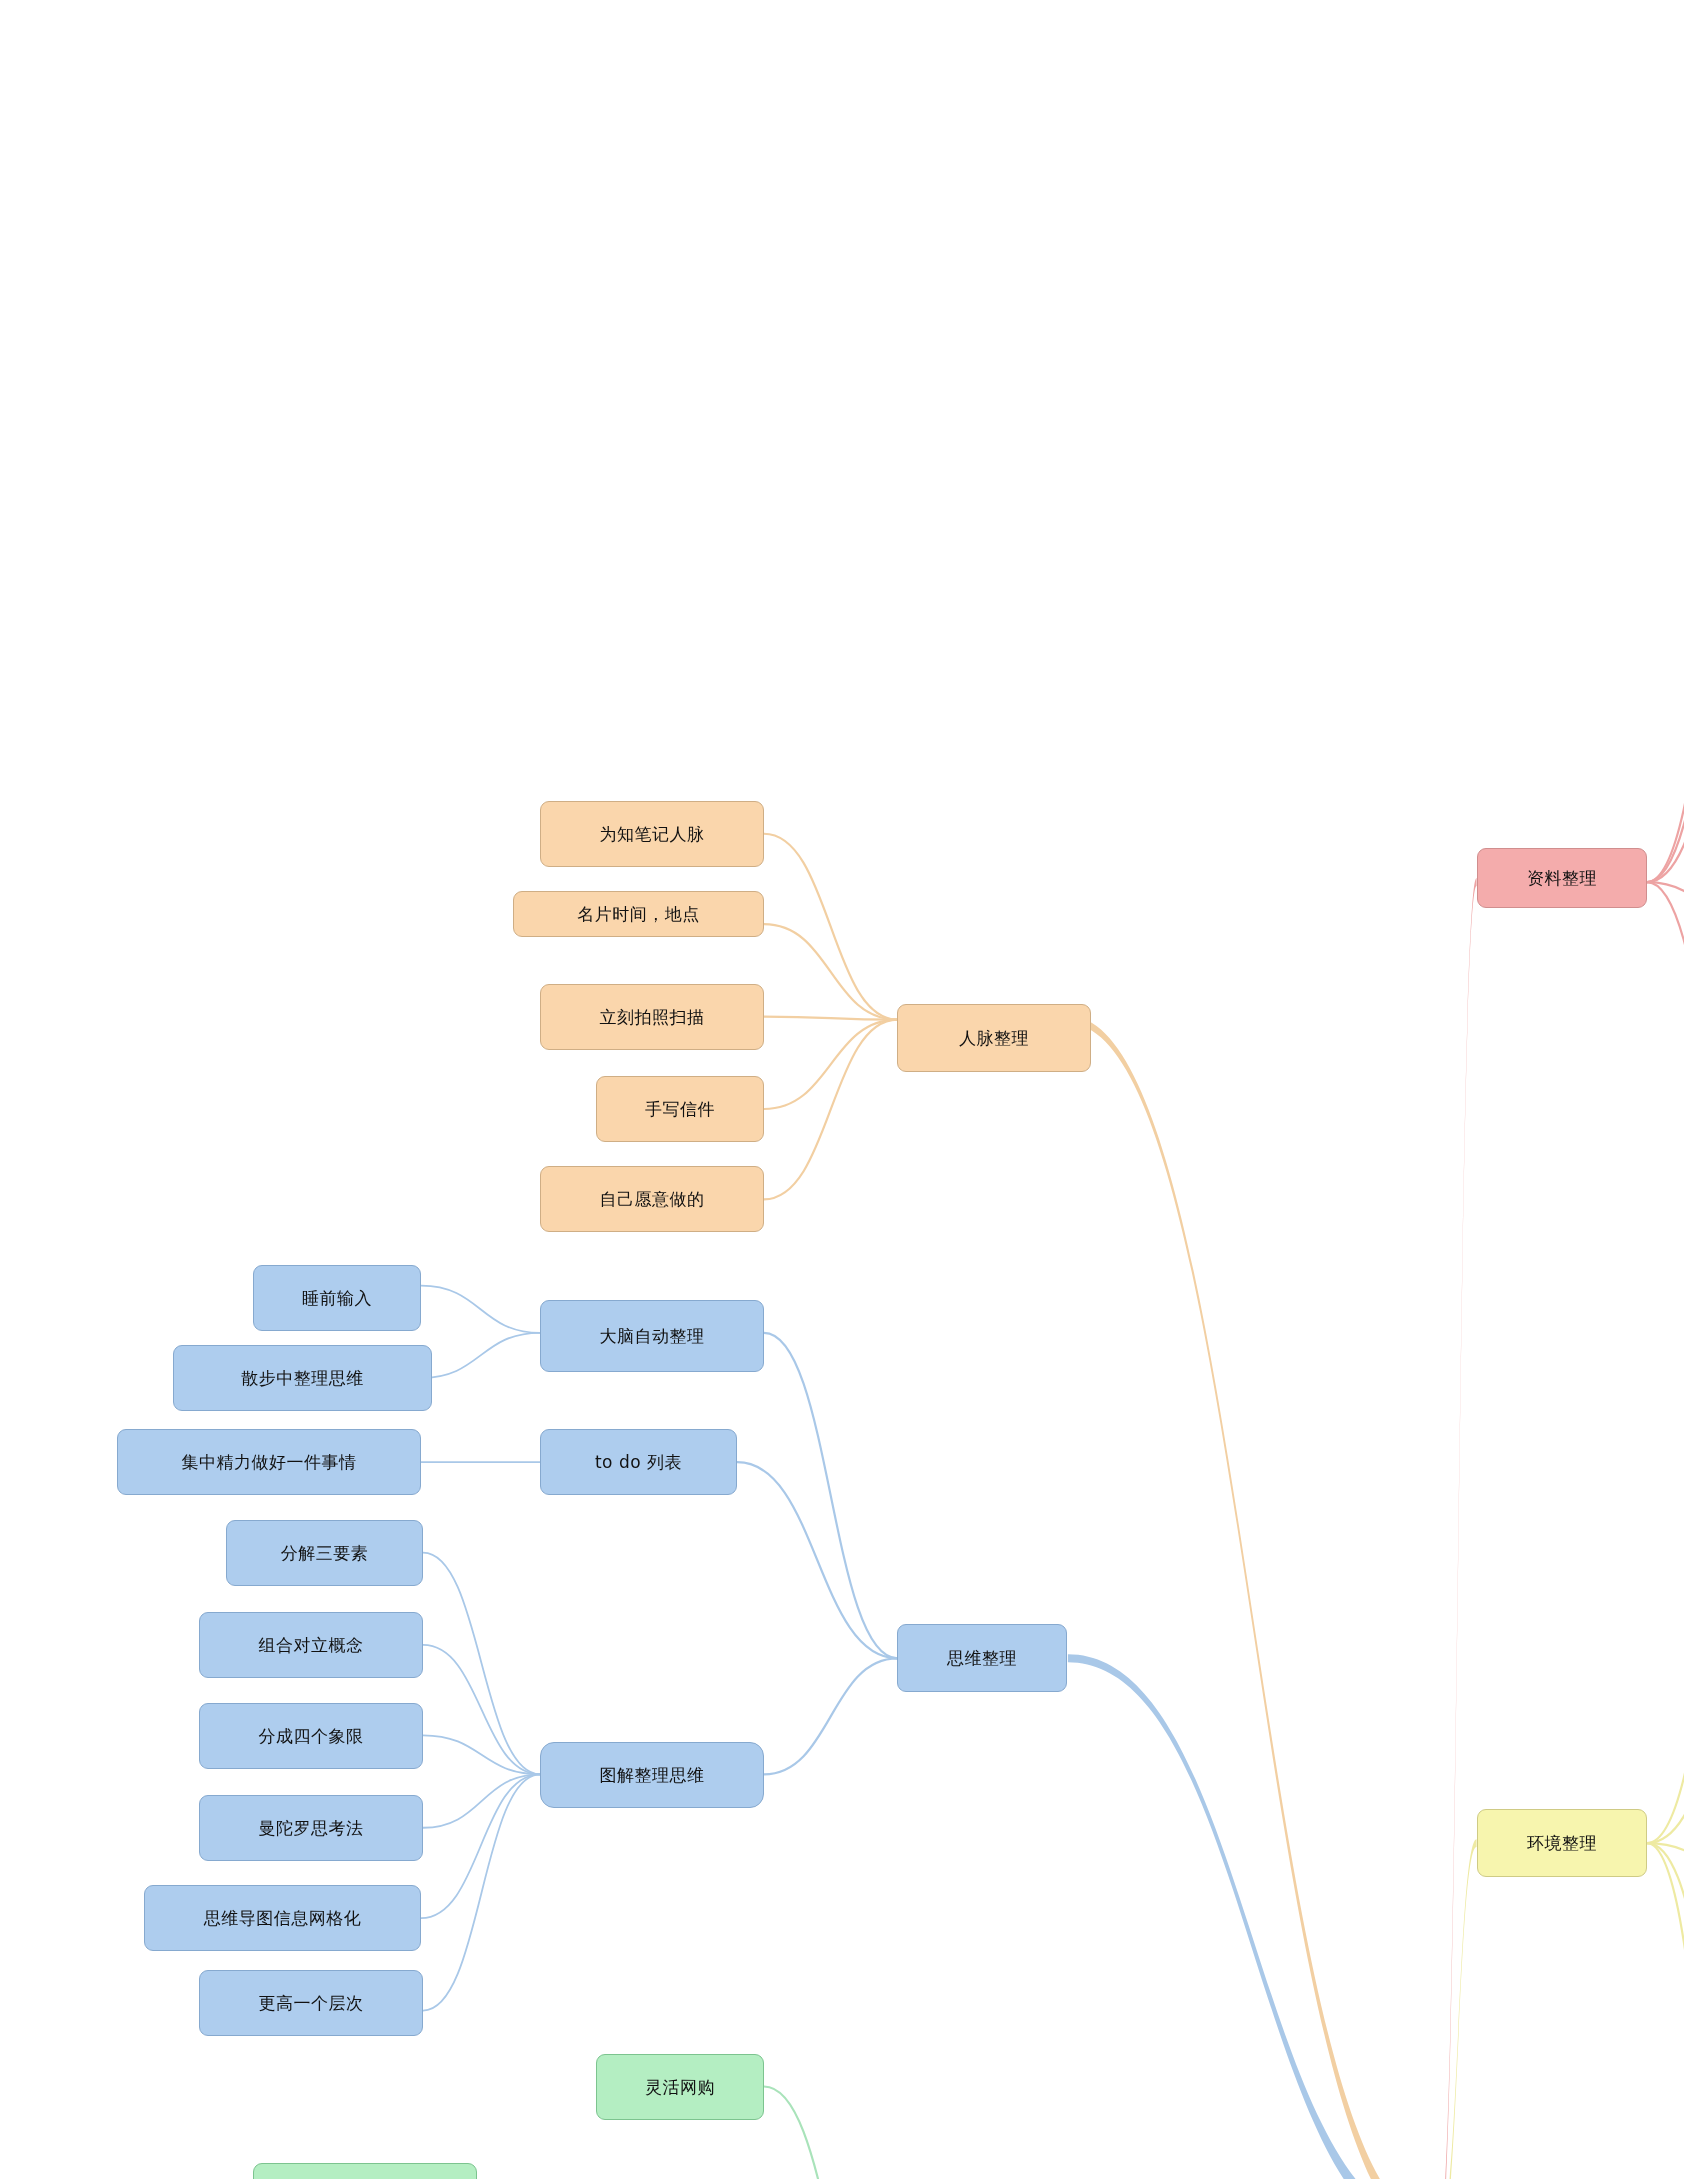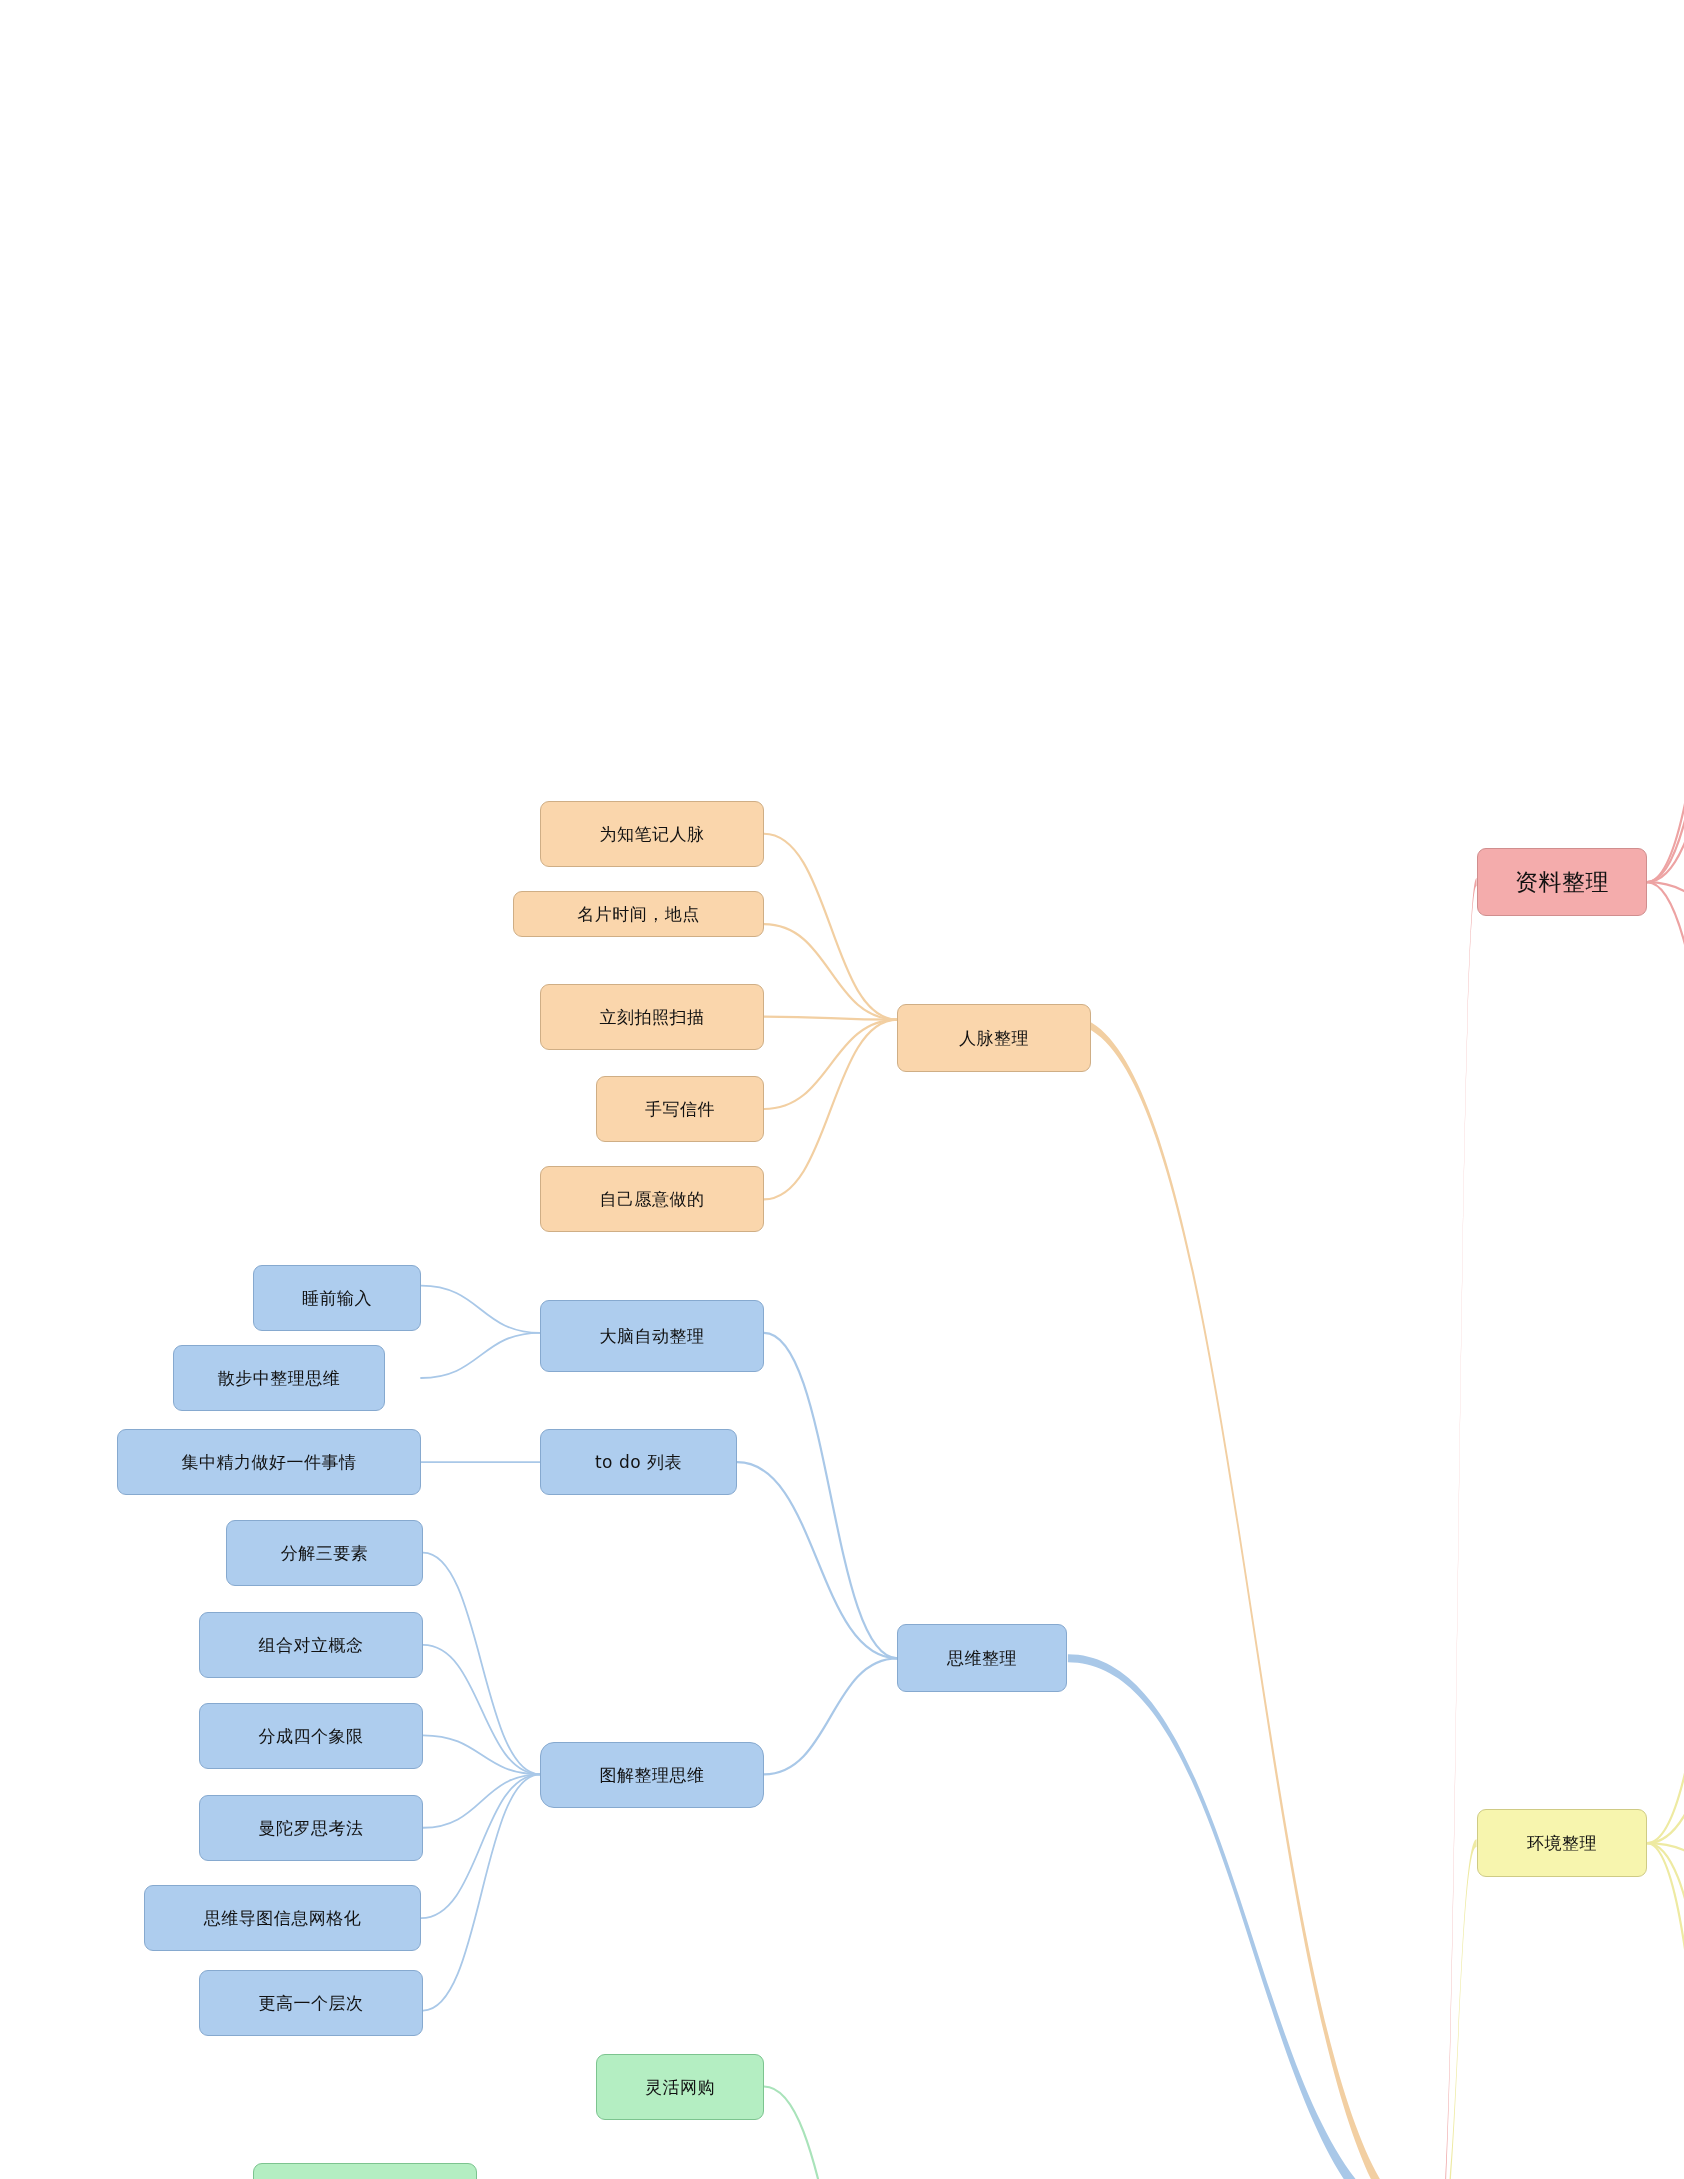--- a/index.html
+++ b/index.html
@@ -92,21 +92,21 @@
       <path d="M 2227.895121951219 2634.475609756097 C 2279.7548780487805 2634.475609756097, 2279.7548780487805 2682.1865853658533, 2331.6146341463414 2682.1865853658533" fill="none" stroke="#a9e3ba" stroke-width="1.6" stroke-linecap="round"></path>
       <path d="M 1958.2243902439022 2636.5499999999997 C 2001.7865853658536 2636.5499999999997, 2001.7865853658536 2771.385365853658, 2045.3487804878048 2771.385365853658" fill="none" stroke="#a9e3ba" stroke-width="1.8" stroke-linecap="round"></path>
       <path d="M 1663.660975609756 2741.306707317073 C 1725.8926829268291 2741.306707317073, 1725.8926829268291 2863.695731707317, 1788.1243902439023 2863.695731707317" fill="none" stroke="#a9e3ba" stroke-width="2.2" stroke-linecap="round"></path>
       <path d="M 1906.3646341463414 2863.695731707317 C 1952.001219512195 2863.695731707317, 1952.001219512195 2864.732926829268, 1997.6378048780487 2864.732926829268" fill="none" stroke="#a9e3ba" stroke-width="1.8" stroke-linecap="round"></path>
       <path d="M 1663.660975609756 2741.306707317073 C 1725.8926829268291 2741.306707317073, 1725.8926829268291 2956.0060975609754, 1788.1243902439023 2956.0060975609754" fill="none" stroke="#a9e3ba" stroke-width="2.2" stroke-linecap="round"></path>
       <path d="M 1958.2243902439022 2956.0060975609754 C 2006.9725609756097 2956.0060975609754, 2006.9725609756097 2956.0060975609754, 2055.720731707317 2956.0060975609754" fill="none" stroke="#a9e3ba" stroke-width="1.8" stroke-linecap="round"></path>
       <path d="M 1663.660975609756 2741.306707317073 C 1716.5579268292681 2741.306707317073, 1716.5579268292681 3049.353658536585, 1769.4548780487803 3049.353658536585" fill="none" stroke="#a9e3ba" stroke-width="2.2" stroke-linecap="round"></path>
       <path d="M 1663.660975609756 2741.306707317073 C 1716.5579268292681 2741.306707317073, 1716.5579268292681 3142.7012195121947, 1769.4548780487803 3142.7012195121947" fill="none" stroke="#a9e3ba" stroke-width="2.2" stroke-linecap="round"></path>
     </svg>
   <div id="nodes">
-      <div class="node c-red" style="left: 1477px; top: 848px; width: 170px; height: 68px; font-size: 23px;">
+      <div class="node c-red" style="left: 1477px; top: 848px; width: 170px; height: 60px; font-size: 17px;">
         <span>资料整理</span>
       </div>
       <div class="node c-orange" style="left: 897px; top: 1004px; width: 194px; height: 68px; font-size: 17px;">
         <span>人脉整理</span>
       </div>
       <div class="node c-orange" style="left: 540px; top: 801px; width: 224px; height: 66px; font-size: 17px;">
         <span>为知笔记人脉</span>
       </div>
       <div class="node c-orange" style="left: 513px; top: 891px; width: 251px; height: 46px; font-size: 17px;">
         <span>名片时间，地点</span>
@@ -122,21 +122,21 @@
       </div>
       <div class="node c-blue" style="left: 897px; top: 1624px; width: 170px; height: 68px; font-size: 17px;">
         <span>思维整理</span>
       </div>
       <div class="node c-blue" style="left: 540px; top: 1300px; width: 224px; height: 72px; font-size: 17px;">
         <span>大脑自动整理</span>
       </div>
       <div class="node c-blue" style="left: 253px; top: 1253px; width: 168px; height: 66px; font-size: 17px; margin-top: 12px;">
         <span>睡前输入</span>
       </div>
-      <div class="node c-blue" style="left: 173px; top: 1345px; width: 212px; height: 66px; font-size: 17px;">
+      <div class="node c-blue" style="left: 173px; top: 1345px; width: 259px; height: 66px; font-size: 17px;">
         <span>散步中整理思维</span>
       </div>
       <div class="node c-blue" style="left: 540px; top: 1429px; width: 197px; height: 66px; font-size: 17px;">
         <span>to do 列表</span>
       </div>
       <div class="node c-blue" style="left: 117px; top: 1429px; width: 304px; height: 66px; font-size: 17px;">
         <span>集中精力做好一件事情</span>
       </div>
       <div class="node c-blue" style="left: 540px; top: 1742px; width: 224px; height: 66px; font-size: 17px; border-radius: 14px;">
         <span>图解整理思维</span>

